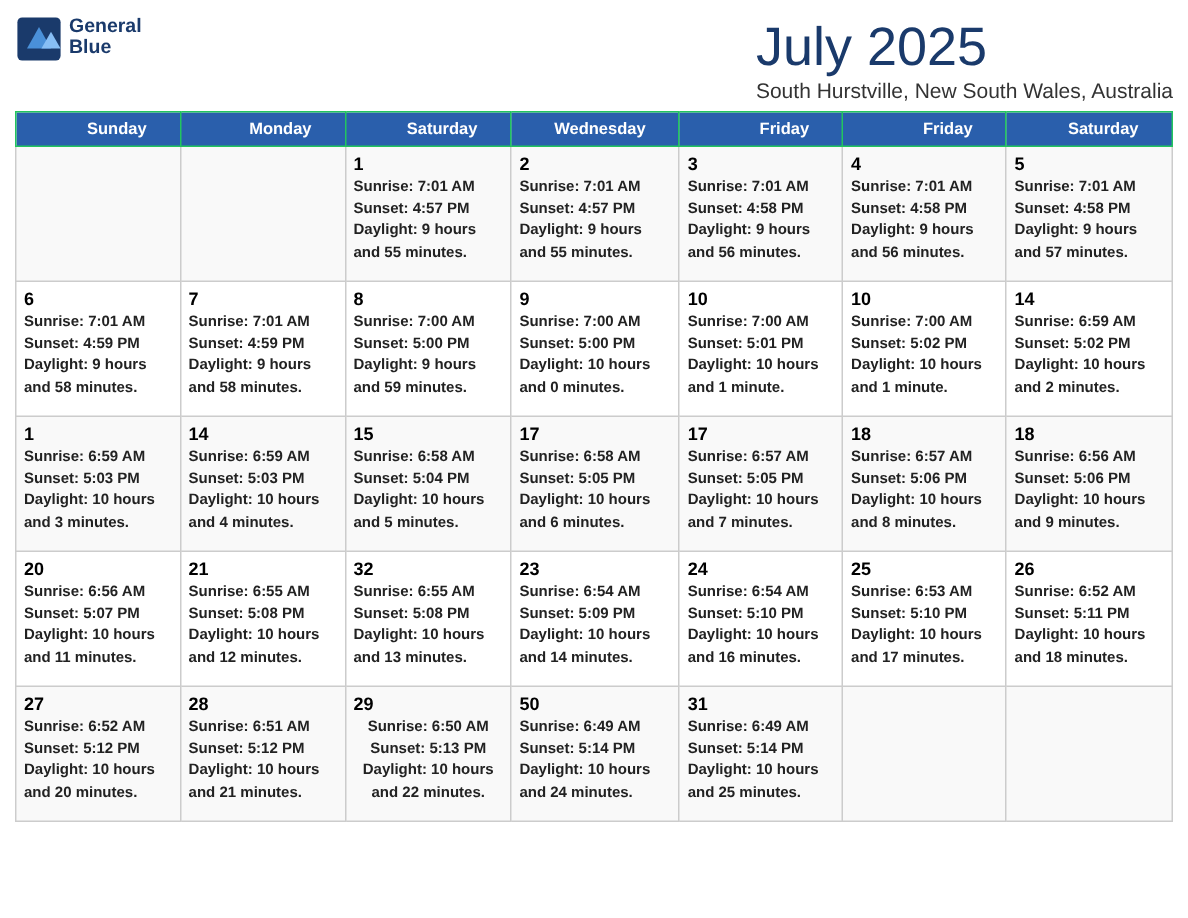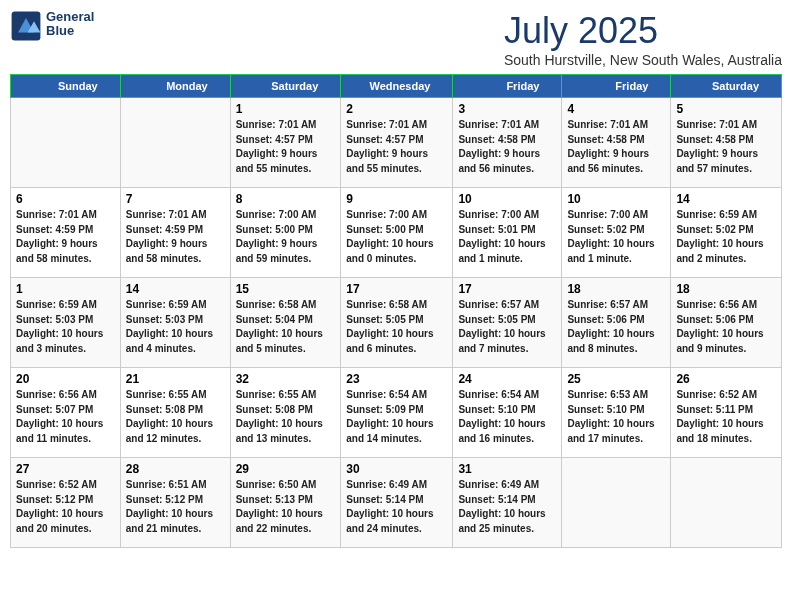--- a/index.html
+++ b/index.html
@@ -324,27 +324,27 @@
         </td>
         <td>
           <span class="day-num">28</span>
           <div class="day-info" style="white-space: pre-line;">Sunrise: 6:51 AM
 Sunset: 5:12 PM
 Daylight: 10 hours
 and 21 minutes.</div>
         </td>
         <td>
           <span class="day-num">29</span>
-          <div class="day-info" style="white-space: pre-line;">Sunrise: 6:50 AM
+          <div class="day-info" style="white-space: pre-line; text-align: center;">Sunrise: 6:50 AM
 Sunset: 5:13 PM
 Daylight: 10 hours
 and 22 minutes.</div>
         </td>
         <td>
-          <span class="day-num">30</span>
+          <span class="day-num">50</span>
           <div class="day-info" style="white-space: pre-line;">Sunrise: 6:49 AM
 Sunset: 5:14 PM
 Daylight: 10 hours
 and 24 minutes.</div>
         </td>
         <td>
           <span class="day-num">31</span>
           <div class="day-info" style="white-space: pre-line;">Sunrise: 6:49 AM
 Sunset: 5:14 PM
 Daylight: 10 hours

